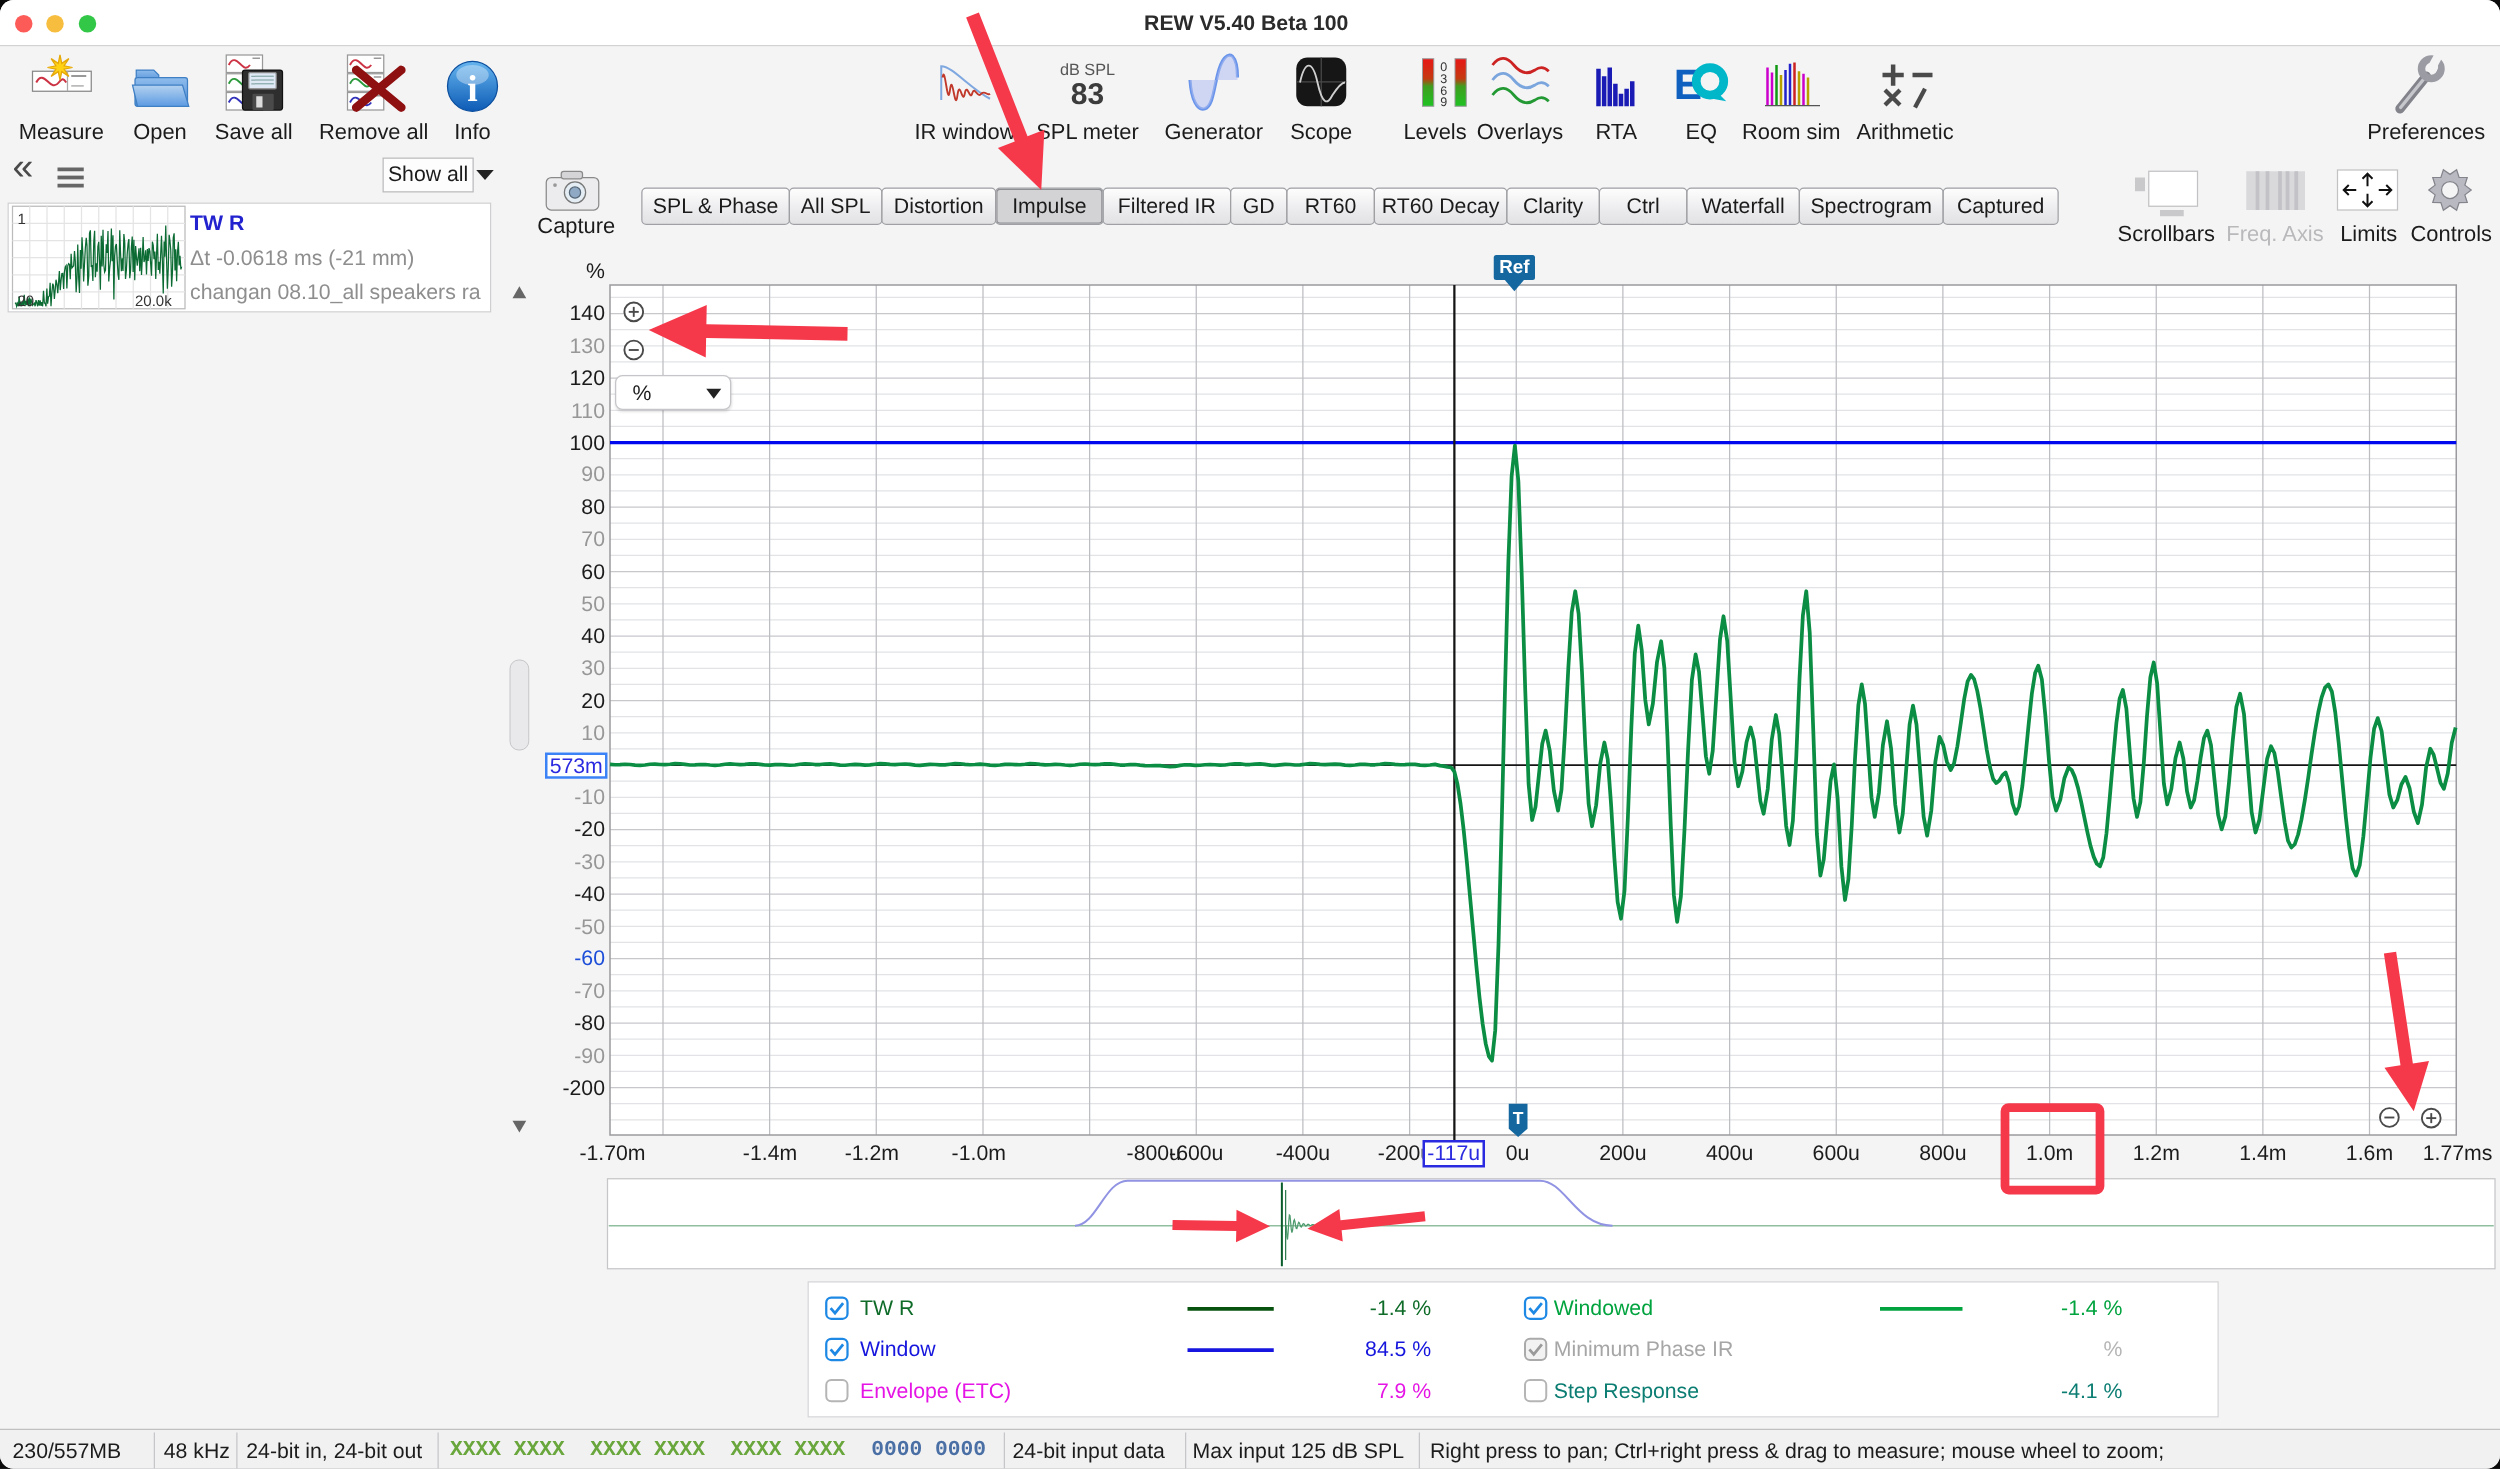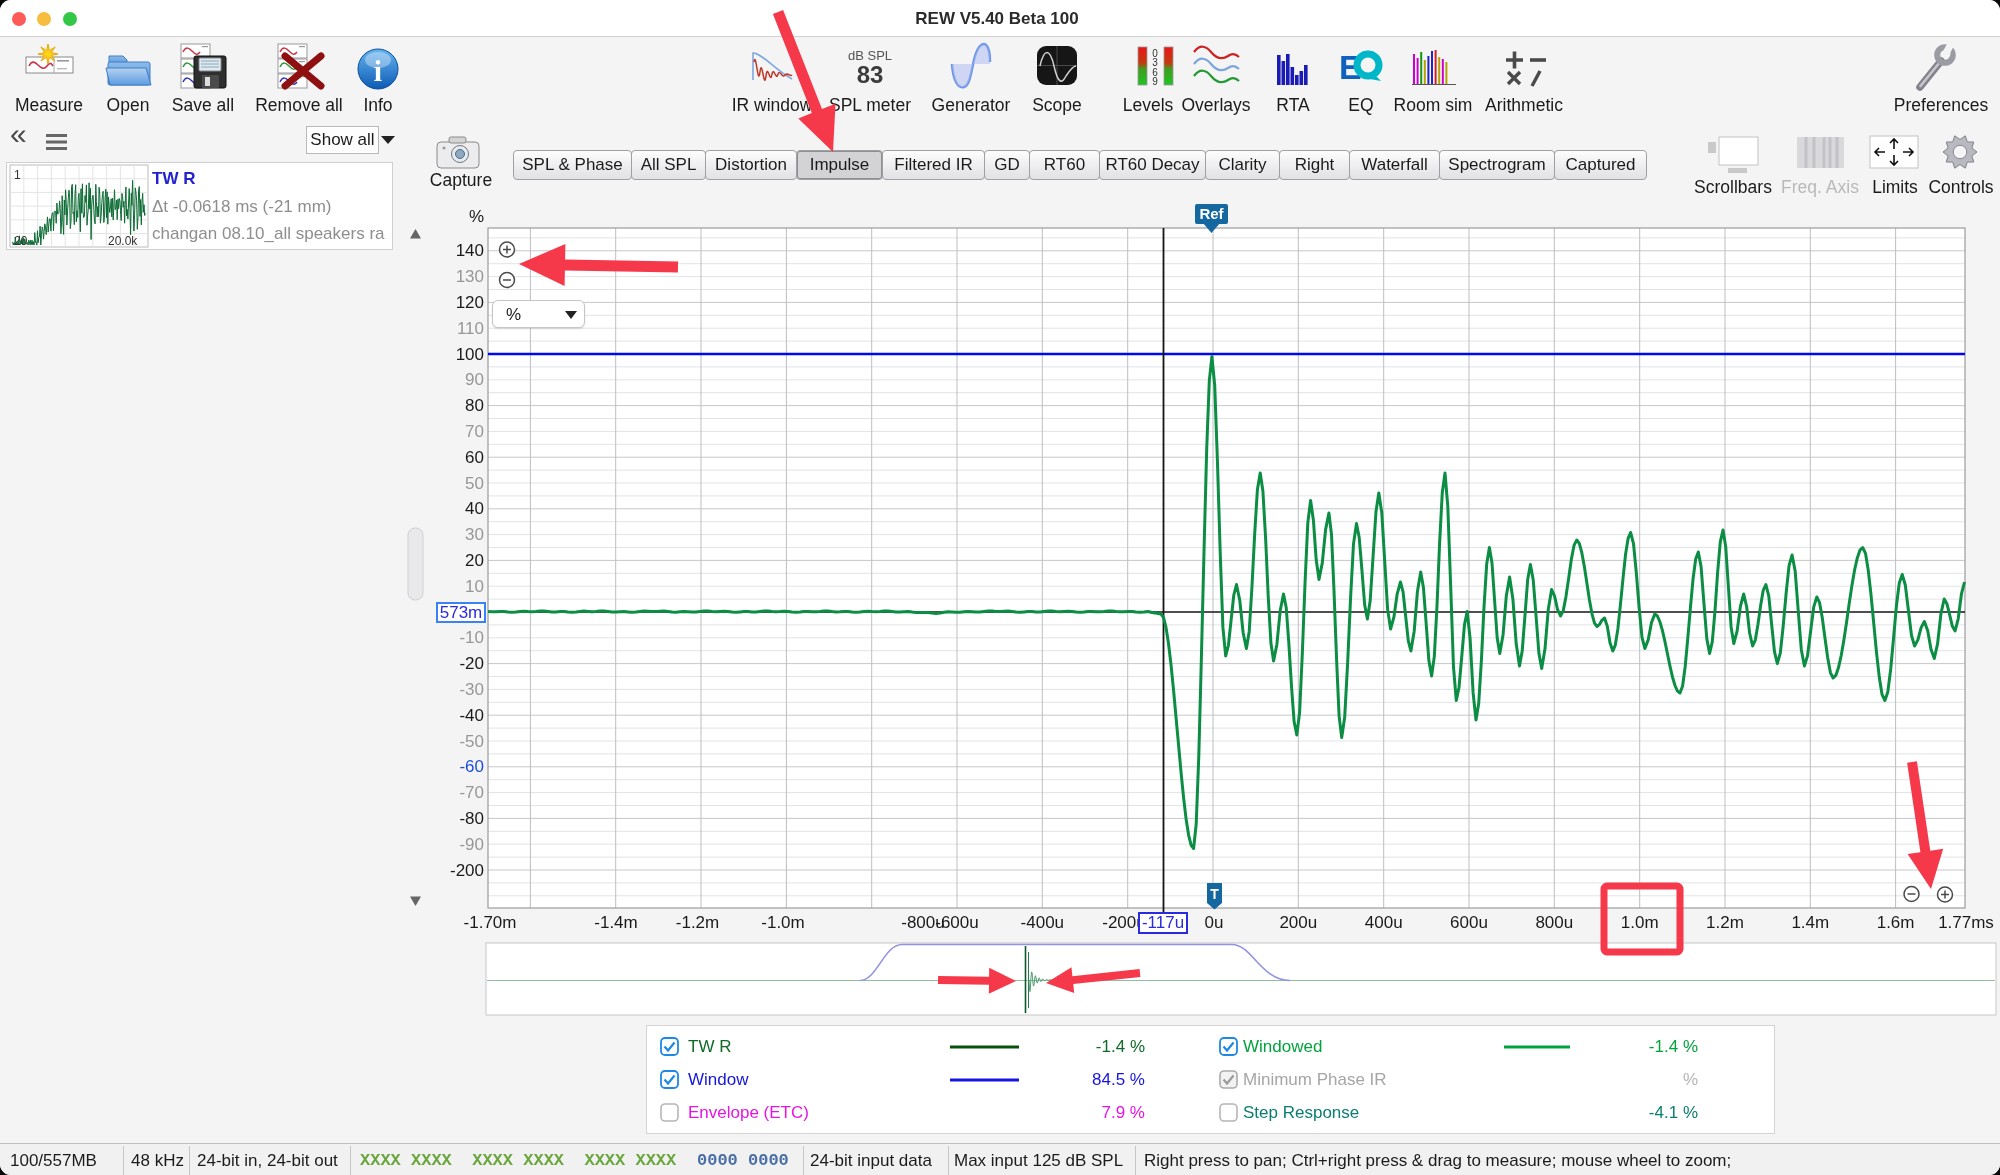--- a/index.html
+++ b/index.html
@@ -66,21 +66,21 @@
 <div id="tabs">
       <div class="tab" style="width:119px">SPL &amp; Phase</div>
       <div class="tab" style="width:75px">All SPL</div>
       <div class="tab" style="width:92px">Distortion</div>
       <div class="tab sel" style="width:87px">Impulse</div>
       <div class="tab" style="width:103px">Filtered IR</div>
       <div class="tab" style="width:46px">GD</div>
       <div class="tab" style="width:71px">RT60</div>
       <div class="tab" style="width:107px">RT60 Decay</div>
       <div class="tab" style="width:75px">Clarity</div>
-      <div class="tab" style="width:71px">Right</div>
+      <div class="tab" style="width:71px">Ctrl</div>
       <div class="tab" style="width:91px">Waterfall</div>
       <div class="tab" style="width:116px">Spectrogram</div>
       <div class="tab" style="width:93px">Captured</div>
     </div>
 <div class="t rt" style="left:424px;top:207px;width:60px">%</div>
 <div class="t rt" style="left:424px;top:241.3px;width:60px;color:#1b1b1b">140</div>
 <div class="t rt" style="left:424px;top:267.1px;width:60px;color:#979797">130</div>
 <div class="t rt" style="left:424px;top:292.9px;width:60px;color:#1b1b1b">120</div>
 <div class="t rt" style="left:424px;top:318.7px;width:60px;color:#979797">110</div>
 <div class="t rt" style="left:424px;top:344.5px;width:60px;color:#1b1b1b">100</div>
@@ -140,21 +140,21 @@
 <div class="t rt" style="left:1578px;top:1070px;width:120px;color:#b5b5b5">%</div>
 <div class="t" style="left:1243px;top:1103px;color:#0b7d72">Step Response</div>
 <div class="t rt" style="left:1578px;top:1103px;width:120px;color:#0b7d72">-4.1 %</div>
 <div id="sb"></div>
 <div class="sbd" style="left:123px"></div>
 <div class="sbd" style="left:188.5px"></div>
 <div class="sbd" style="left:350px"></div>
 <div class="sbd" style="left:802.5px"></div>
 <div class="sbd" style="left:947.5px"></div>
 <div class="sbd" style="left:1134.5px"></div>
-<div class="sbt" style="left:10px">100/557MB</div>
+<div class="sbt" style="left:10px">230/557MB</div>
 <div class="sbt" style="left:131px">48 kHz</div>
 <div class="sbt" style="left:197px">24-bit in, 24-bit out</div>
 <div class="sbt" style="left:810px">24-bit input data</div>
 <div class="sbt" style="left:954px">Max input 125 dB SPL</div>
 <div class="sbt" style="left:1144px">Right press to pan; Ctrl+right press &amp; drag to measure; mouse wheel to zoom;</div>
 <div class="sbt mono" style="left:360px;color:#69a63c">XXXX XXXX&nbsp; XXXX XXXX&nbsp; XXXX XXXX</div>
 <div class="sbt mono" style="left:697px;color:#4a6fa5">0000 0000</div>
 <svg width="2000" height="1175" viewBox="0 0 2000 1175" style="z-index:2;pointer-events:none">
 <rect x="46" y="134" width="21" height="3" fill="#666"></rect>
 <rect x="46" y="140.5" width="21" height="3" fill="#666"></rect>

